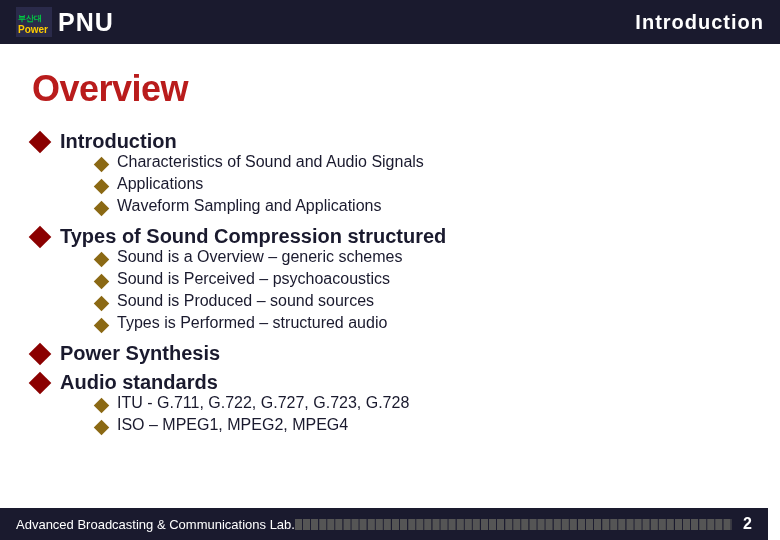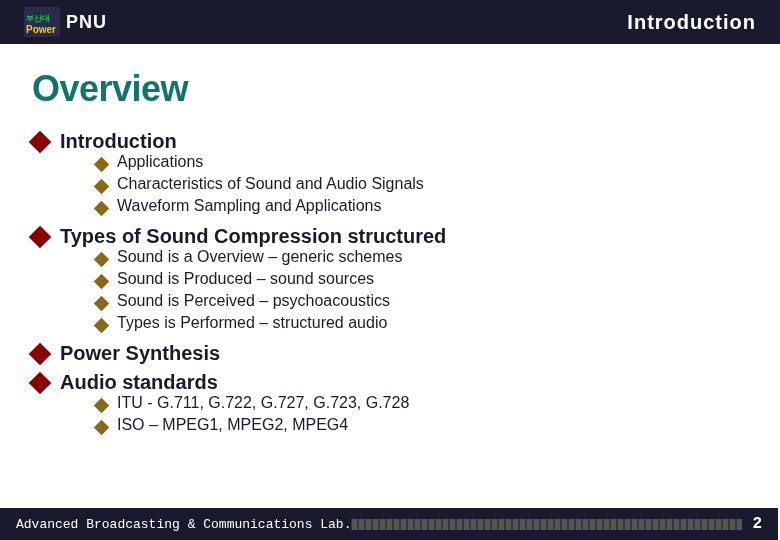--- a/index.html
+++ b/index.html
@@ -11,55 +11,55 @@
       overflow: hidden;
     }
 
     
     .header {
       display: flex;
       align-items: center;
       justify-content: space-between;
       background: #1a1a2e;
       height: 44px;
-      padding: 0 24px;
+      padding: 0 16px;
     }
     .header-logo {
       display: flex;
       align-items: center;
       gap: 6px;
     }
     .logo-icon {
       width: 36px;
       height: 30px;
       position: relative;
     }
     .logo-text {
       color: #ffffff;
-      font-size: 18px;
+      font-size: 25px;
       font-weight: bold;
       letter-spacing: 1px;
     }
     .header-title {
       color: #ffffff;
       font-size: 20px;
       font-weight: bold;
       letter-spacing: 1px;
     }
 
     
     .content {
       padding: 24px 32px 16px 32px;
       background: #ffffff;
     }
 
     .page-title {
       font-size: 36px;
       font-weight: bold;
-      color: #0f766e;
+      color: #b91c1c;
       margin-bottom: 20px;
       letter-spacing: -0.5px;
     }
 
     
     .bullet-list {
       list-style: none;
       padding: 0;
     }
 
@@ -114,28 +114,27 @@
 
     .level3-label {
       font-size: 16px;
     }
 
     
     .footer {
       position: absolute;
       bottom: 0;
       left: 0;
-      right: 2px;
+      right: 12px;
       height: 32px;
       background: #1a1a2e;
       display: flex;
       align-items: center;
       justify-content: space-between;
       padding: 0 16px;
-      font-family: Liberation Mono, monospace;
     }
     .footer-left {
       color: #ffffff;
       font-size: 13px;
     }
     .footer-dots {
       flex: 1;
       text-align: center;
       color: #555;
       font-size: 10px;
@@ -175,50 +174,50 @@
 
   <ul class="bullet-list">
 
     <li class="bullet-item section-gap">
       <span class="diamond"></span>
       <div>
         <span class="level1-label">Introduction</span>
         <ul class="sub-list">
           <li class="sub-item">
             <span class="small-diamond"></span>
+            <span class="level3-label">Characteristics of Sound and Audio Signals</span>
+          </li>
+          <li class="sub-item">
+            <span class="small-diamond"></span>
             <span class="level3-label">Applications</span>
-          </li>
-          <li class="sub-item">
-            <span class="small-diamond"></span>
-            <span class="level3-label">Characteristics of Sound and Audio Signals</span>
           </li>
           <li class="sub-item">
             <span class="small-diamond"></span>
             <span class="level3-label">Waveform Sampling and Applications</span>
           </li>
         </ul>
       </div>
     </li>
 
     <li class="bullet-item section-gap">
       <span class="diamond"></span>
       <div>
         <span class="level1-label">Types of Sound Compression structured</span>
         <ul class="sub-list">
           <li class="sub-item">
             <span class="small-diamond"></span>
             <span class="level3-label">Sound is a Overview – generic schemes</span>
           </li>
           <li class="sub-item">
             <span class="small-diamond"></span>
+            <span class="level3-label">Sound is Perceived – psychoacoustics</span>
+          </li>
+          <li class="sub-item">
+            <span class="small-diamond"></span>
             <span class="level3-label">Sound is Produced – sound sources</span>
-          </li>
-          <li class="sub-item">
-            <span class="small-diamond"></span>
-            <span class="level3-label">Sound is Perceived – psychoacoustics</span>
           </li>
           <li class="sub-item">
             <span class="small-diamond"></span>
             <span class="level3-label">Types is Performed – structured audio</span>
           </li>
         </ul>
       </div>
     </li>
 
     <li class="bullet-item section-gap">

